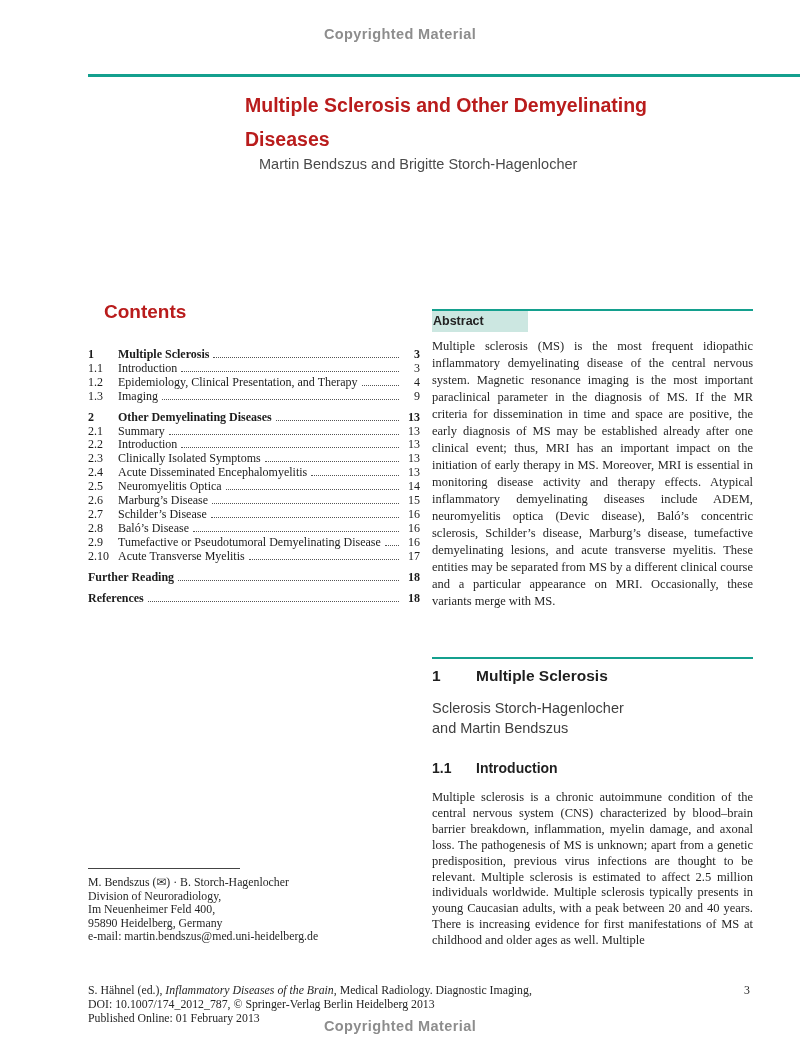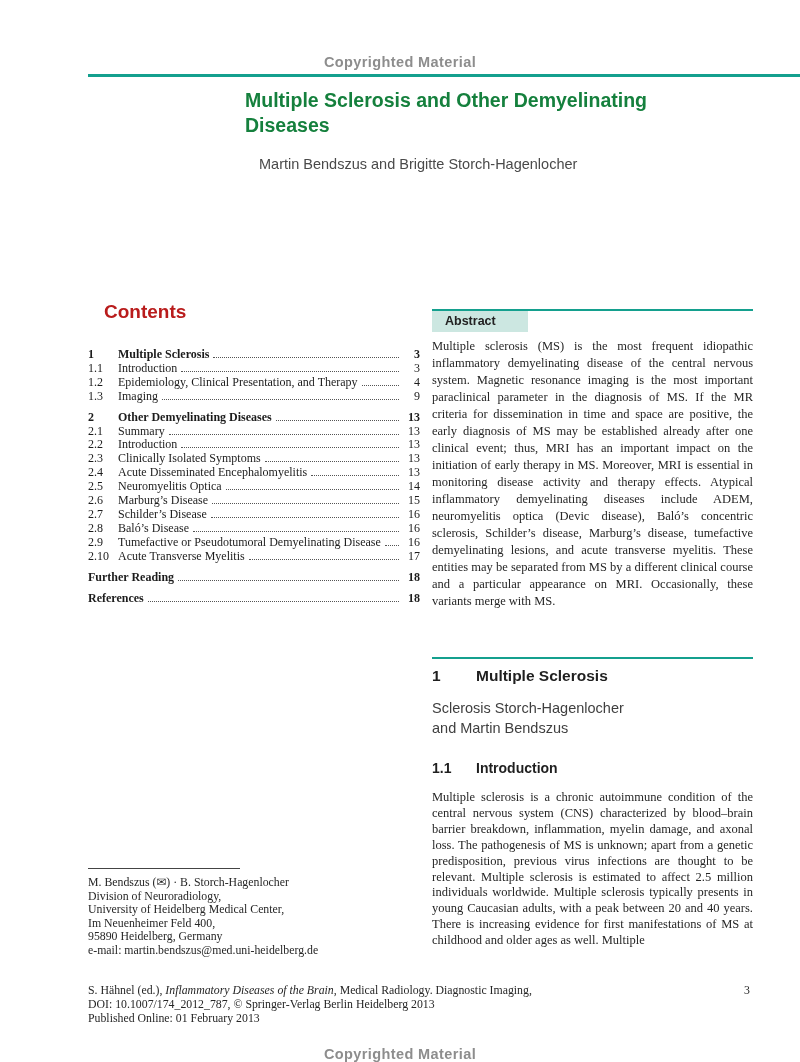--- a/index.html
+++ b/index.html
@@ -4,31 +4,31 @@
 <style>
   html,body { margin:0; padding:0; background:#ffffff; }
   .page {
     position:relative; width:800px; height:1062px; background:#ffffff;
     font-family:"Liberation Serif", "DejaVu Serif", serif; color:#262626; overflow:hidden;
   }
 
   .copyright {
     position:absolute; left:0; right:0; text-align:center;
     font-family:"Liberation Sans", "DejaVu Sans", sans-serif;
-    font-weight:bold; font-size:14.5px; color:#8d8d8d; letter-spacing:0.4px;margin-top:28px;
+    font-weight:bold; font-size:14.5px; color:#8d8d8d; letter-spacing:0.4px;
   }
   .copyright.top { top:26px; }
   .copyright.bottom { top:1018px; }
 
   .top-rule { position:absolute; left:88px; right:0; top:74px; height:3px; background:#14a08e; }
 
   .chapter-title {
     position:absolute; left:245px; top:88px; width:490px;
     font-family:"Liberation Sans", "DejaVu Sans", sans-serif;
-    font-weight:bold; font-size:19.5px; line-height:25px; color:#15803d;
+    font-weight:bold; font-size:19.5px; line-height:34px; color:#b91c1c;
   }
   .chapter-authors {
     position:absolute; left:245px; top:156px;
     font-family:"Liberation Sans", "DejaVu Sans", sans-serif;
     font-size:14.5px; color:#4a4a4a;margin-left:14px;
   }
 
   .contents-heading {
     position:absolute; left:104px; top:301px;
     font-family:"Liberation Sans", "DejaVu Sans", sans-serif;
@@ -40,21 +40,21 @@
   .toc-row.gap { margin-top:7px; }
   .toc-row.bold { font-weight:bold; }
   .toc-num { flex:none; width:30px; }
   .toc-label { flex:none; white-space:nowrap; }
   .toc-leader { flex:1; min-width:6px; border-bottom:1.5px dotted #555; margin:0 3px 3px 4px; }
   .toc-page { flex:none; width:18px; text-align:right; }
 
   .abstract-rule { position:absolute; left:432px; top:309px; width:321px; height:2px; background:#14a08e; }
   .abstract-chip {
     position:absolute; left:432px; top:311px; width:96px; height:21px; box-sizing:border-box;
-    background:#cce7e1; padding-left:13px; line-height:21px;
+    background:#cce7e1; padding-left:1px; line-height:21px;
     font-family:"Liberation Sans", "DejaVu Sans", sans-serif;
     font-weight:bold; font-size:12.5px; color:#222222;
   }
   .abstract-text {
     position:absolute; left:432px; top:338px; width:321px;
     text-align:justify; font-size:12.5px; line-height:17px; color:#262626;
   }
 
   .section-rule { position:absolute; left:432px; top:657px; width:321px; height:2px; background:#14a08e; }
   .section-heading {
@@ -219,21 +219,20 @@
   <div class="sub-heading">
     <span class="hnum">1.1</span>
     <span>Introduction</span>
   </div>
   <div class="body-text">Multiple sclerosis is a chronic autoimmune condition of the central nervous system (CNS) characterized by blood–brain barrier breakdown, inflammation, myelin damage, and axonal loss. The pathogenesis of MS is unknown; apart from a genetic predisposition, previous virus infections are thought to be relevant. Multiple sclerosis is estimated to affect 2.5 million individuals worldwide. Multiple sclerosis typically presents in young Caucasian adults, with a peak between 20 and 40 years. There is increasing evidence for first manifestations of MS at childhood and older ages as well. Multiple</div>
 
   <div class="footnote-rule"></div>
   <div class="footnote">
     <div>M. Bendszus (✉) · B. Storch-Hagenlocher</div>
     <div>Division of Neuroradiology,</div>
-    <div>University of Heidelberg Medical Center,</div>
     <div>Im Neuenheimer Feld 400,</div>
     <div>95890 Heidelberg, Germany</div>
     <div>e-mail: martin.bendszus@med.uni-heidelberg.de</div>
   </div>
 
   <div class="footer">
     <div><span>S. Hähnel (ed.), </span><span class="it">Inflammatory Diseases of the Brain</span><span>, Medical Radiology. Diagnostic Imaging,</span></div>
     <div>DOI: 10.1007/174_2012_787, © Springer-Verlag Berlin Heidelberg 2013</div>
     <div>Published Online: 01 February 2013</div>
   </div>

